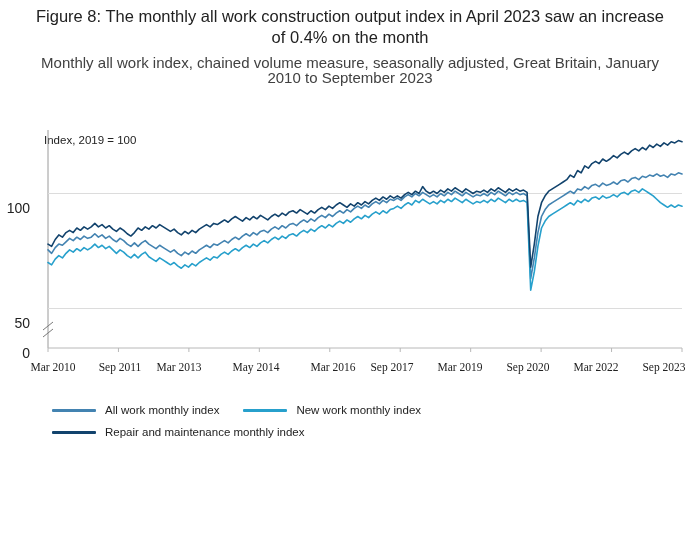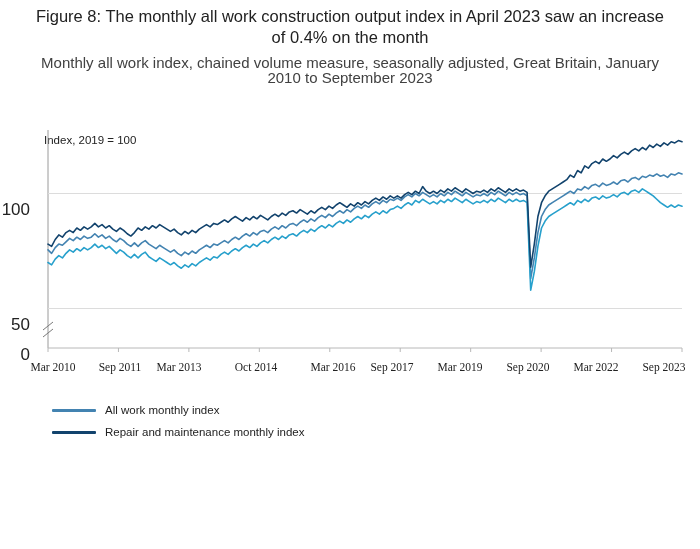--- a/index.html
+++ b/index.html
@@ -49,21 +49,21 @@
   }
   .yaxis-label {
     position: absolute;
     left: 44px;
     top: 134px;
     font-size: 11.5px;
     color: #222222;
   }
   .ytick {
     position: absolute;
-    font-size: 17px;
+    font-size: 14px;
     color: #222222;
     text-align: right;
     width: 30px;
   }
   .xtick {
     position: absolute;
     font-size: 11.5px;
     color: #222222;
     text-align: center;
     width: 70px;
@@ -117,21 +117,21 @@
 
   <div class="yaxis-label">Index, 2019 = 100</div>
 
   <div class="ytick" style="left: 0px; top: 200px;">100</div>
   <div class="ytick" style="left: 0px; top: 315px;">50</div>
   <div class="ytick" style="left: 0px; top: 345px;">0</div>
 
   <div class="xtick" style="left: 18px;">Mar 2010</div>
   <div class="xtick" style="left: 85px;">Sep 2011</div>
   <div class="xtick" style="left: 144px;">Mar 2013</div>
-  <div class="xtick" style="left: 221px;">Oct 2014</div>
+  <div class="xtick" style="left: 221px;">May 2014</div>
   <div class="xtick" style="left: 298px;">Mar 2016</div>
   <div class="xtick" style="left: 357px;">Sep 2017</div>
   <div class="xtick" style="left: 425px;">Mar 2019</div>
   <div class="xtick" style="left: 493px;">Sep 2020</div>
   <div class="xtick" style="left: 561px;">Mar 2022</div>
   <div class="xtick" style="left: 629px;">Sep 2023</div>
 
   <div class="plot-area">
     <svg id="chart-svg" width="645" height="228" viewBox="0 0 645 228">
 
@@ -160,20 +160,24 @@
         </g>
     </svg>
   </div>
 
   <div class="legend">
     <div class="legend-row">
       <div class="legend-item">
         <span class="legend-swatch" style="background:#4383b1;"></span>
         <span class="legend-label">All work monthly index</span>
       </div>
+      <div class="legend-item">
+        <span class="legend-swatch" style="background:#27a0cc;"></span>
+        <span class="legend-label">New work monthly index</span>
+      </div>
     </div>
     <div class="legend-row">
       <div class="legend-item">
         <span class="legend-swatch" style="background:#12436d;"></span>
         <span class="legend-label">Repair and maintenance monthly index</span>
       </div>
     </div>
   </div>
 
 

